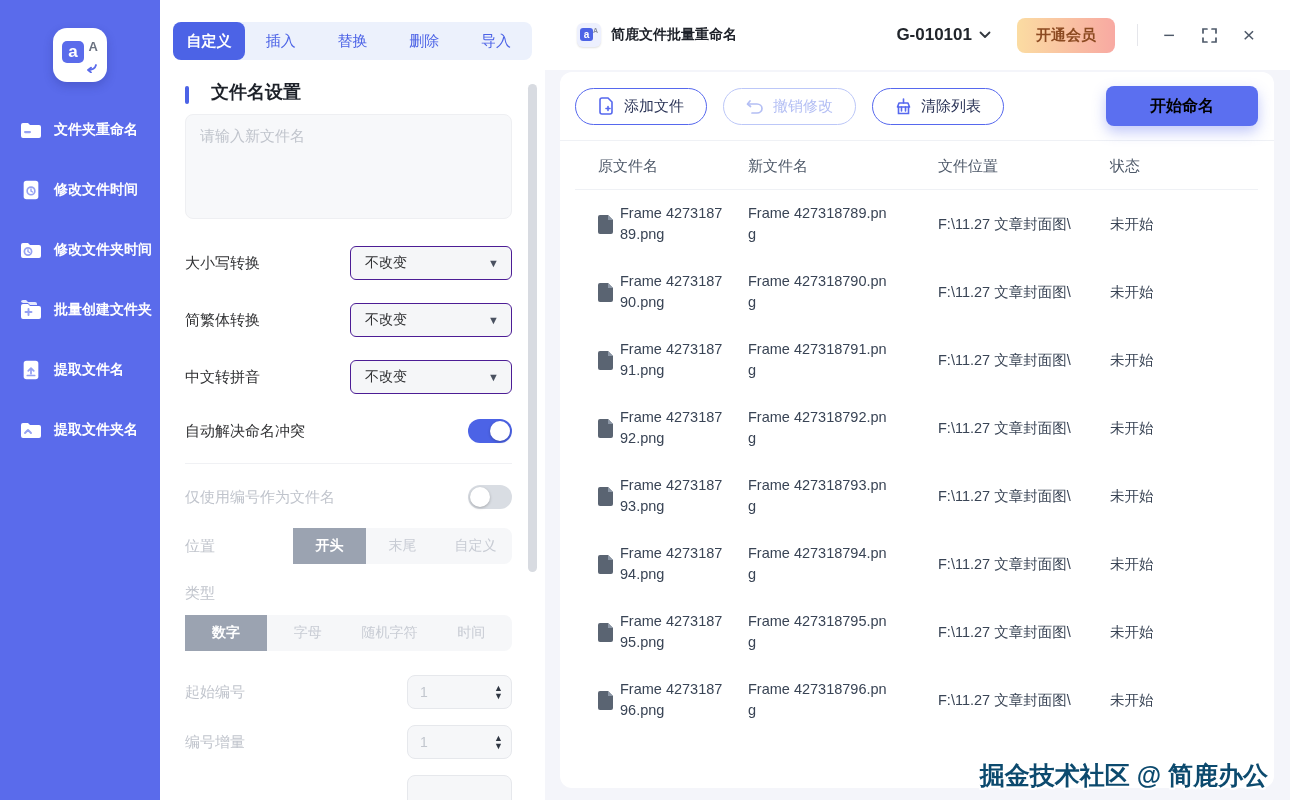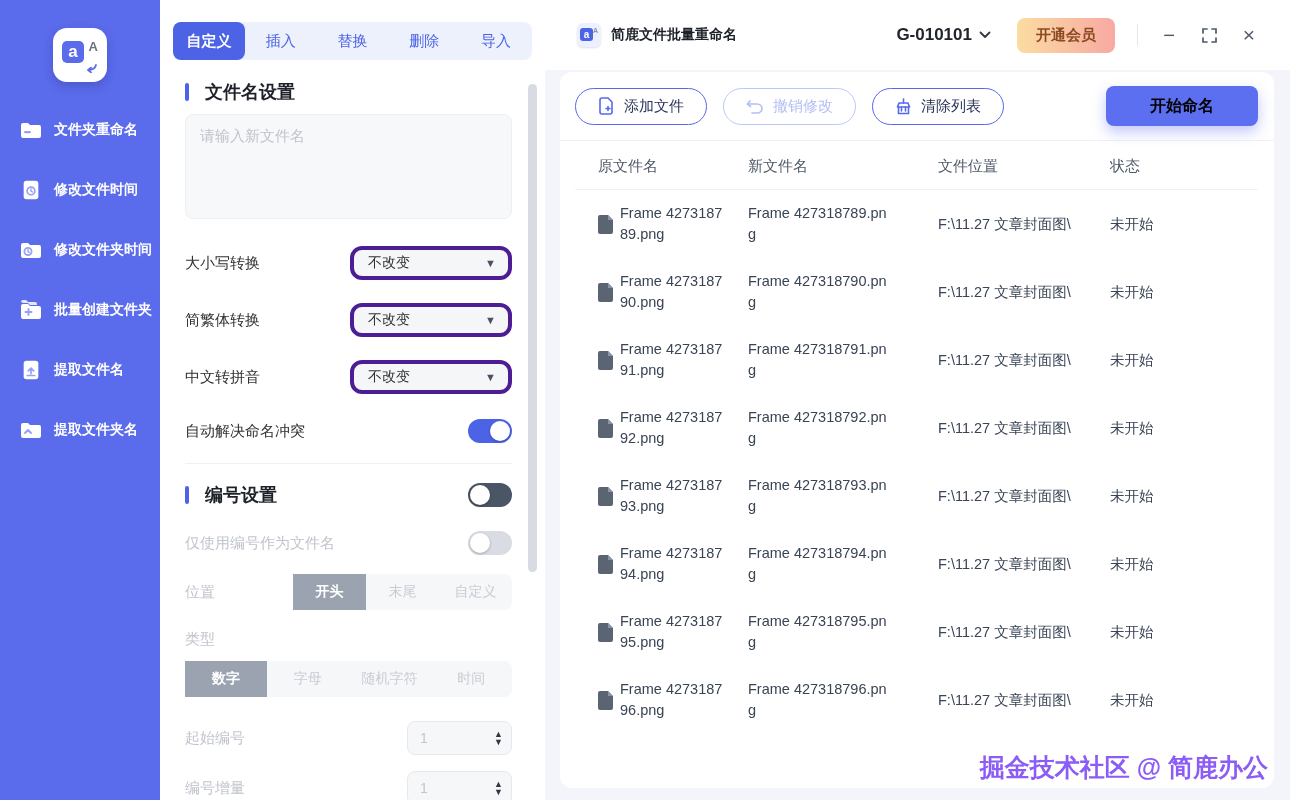--- a/index.html
+++ b/index.html
@@ -17,28 +17,28 @@
   .nav-item.active { background:rgba(255,255,255,.18); }
   .nav-item .nicon { width:26px; height:26px; flex:0 0 26px; display:flex; align-items:center; justify-content:center; }
 
   
   .settings { position:absolute; left:160px; top:0; width:385px; height:800px; background:#fff; overflow:hidden; }
   .scroll-thumb { position:absolute; right:8px; top:84px; width:9px; height:488px; background:#D8DBE1; border-radius:5px; }
   .tabbar { display:flex; margin:22px 13px 0 13px; height:38px; background:#ECF1FC; border-radius:8px; }
   .tab { flex:1; display:flex; align-items:center; justify-content:center; font-size:15px; color:#4C63E6; border-radius:8px; cursor:pointer; }
   .tab.active { background:#4C63E6; color:#fff; font-weight:bold; }
   .sec { margin:0 33px 0 25px; }
-  .sec-title { display:flex; align-items:center; gap:16px; margin-top:20px; height:24px; }
+  .sec-title { display:flex; align-items:flex-end; gap:22px; margin-top:20px; height:24px; }
   .sec-title .bar { width:4px; height:18px; background:#4C63E6; border-radius:2px; }
   .sec-title .txt { font-size:18px; font-weight:bold; color:#1D2129; }
   .name-area { margin-top:10px; width:100%; height:105px; background:#F7F8FA; border:1px solid #EEEFF2; border-radius:8px; resize:none; padding:12px 14px; font-size:15px; font-family:inherit; color:#303133; }
   .name-area::placeholder { color:#C0C4CC; }
   .opt-row { display:flex; align-items:center; justify-content:space-between; margin-top:23px; height:34px; }
   .opt-label { font-size:15px; color:#303133; }
-  .dropdown { width:162px; height:34px; background:#F5F6F8; border:4px solid #4c1d95; border-radius:12px; display:flex; align-items:center; justify-content:space-between; padding:0 12px 0 14px; cursor:pointer; }
+  .dropdown { width:162px; height:34px; background:#F5F6F8; border:1px solid #4c1d95; border-radius:6px; display:flex; align-items:center; justify-content:space-between; padding:0 12px 0 14px; cursor:pointer; }
   .dropdown .val { font-size:14px; color:#303133; }
   .dropdown .caret { font-size:11px; color:#4A5160; }
   .toggle { width:44px; height:24px; border-radius:12px; position:relative; cursor:pointer; flex:0 0 auto; }
   .toggle .knob { position:absolute; top:2px; width:20px; height:20px; background:#fff; border-radius:50%; box-shadow:0 1px 3px rgba(0,0,0,.25); }
   .toggle.on { background:#4C63E6; } .toggle.on .knob { right:2px; }
   .toggle.off-dark { background:#4A5565; } .toggle.off-dark .knob { left:2px; }
   .toggle.off-gray { background:#D9DDE3; } .toggle.off-gray .knob { left:2px; }
   .divider-h { height:1px; background:#F0F1F4; margin-top:18px; }
   .num-head { display:flex; align-items:center; justify-content:space-between; margin-top:16px; height:30px; }
   .dis-row { display:flex; align-items:center; justify-content:space-between; margin-top:20px; height:26px; }
@@ -78,21 +78,21 @@
   .pill-btn { display:flex; align-items:center; gap:9px; height:37px; padding:0 22px; border:1px solid #5668EE; border-radius:19px; background:#fff; font-size:15px; color:#2A3356; cursor:pointer; margin-right:16px; }
   .pill-btn.disabled { border-color:#BCC7F8; color:#B4BFF4; cursor:default; }
   .start-btn { margin-left:auto; width:152px; height:40px; background:#5B6FF0; border:none; border-radius:8px; color:#000000; font-size:16px; font-weight:bold; cursor:pointer; box-shadow:0 6px 14px rgba(91,111,240,.38); }
   .card .rule { height:1px; background:#EFF1F5; margin:14px -16px 0 -15px; }
   .thead { display:grid; grid-template-columns:150px 190px 172px 1fr; padding:16px 0 13px 23px; font-size:15px; color:#4E5969; }
   .rule2 { height:1px; background:#EFF1F5; }
   .file-row { display:grid; grid-template-columns:150px 190px 172px 1fr; padding-left:23px; height:68px; align-items:center; font-size:14.5px; color:#394455; cursor:default; }
   .cell-orig { display:flex; align-items:center; gap:7px; }
   .cell-orig .fname { width:106px; word-break:break-all; line-height:1.45; }
   .cell-new { padding-right:48px; word-break:break-all; line-height:1.45; }
-  .watermark { position:absolute; right:22px; bottom:16px; font-size:25px; font-weight:bold; color:#8b5cf6;
+  .watermark { position:absolute; right:22px; bottom:8px; font-size:25px; font-weight:bold; color:#0c4a6e;
     text-shadow:1.5px 1.5px 0 #fff,-1.5px -1.5px 0 #fff,1.5px -1.5px 0 #fff,-1.5px 1.5px 0 #fff,0 1.5px 0 #fff,0 -1.5px 0 #fff,1.5px 0 0 #fff,-1.5px 0 0 #fff; }
 </style>
 </head>
 <body>
 
 <div class="sidebar">
   <div class="logo">
     <span class="a-box">a</span>
     <span class="A-cap">A</span>
     <svg class="swap" width="13" height="9" viewBox="0 0 13 9">
@@ -201,29 +201,20 @@
 
     <div class="opt-row" style="height:28px;">
       <span class="opt-label">自动解决命名冲突</span>
       <div class="toggle on">
           <span class="knob"></span>
         </div>
     </div>
 
     <div class="divider-h"></div>
 
-    <div class="num-head">
-      <div class="sec-title" style="margin-top:0;">
-        <span class="bar"></span>
-        <span class="txt">编号设置</span>
-      </div>
-      <div class="toggle off-dark">
-          <span class="knob"></span>
-        </div>
-    </div>
 
     <div class="dis-row">
       <span class="dis-label">仅使用编号作为文件名</span>
       <div class="toggle off-gray">
           <span class="knob"></span>
         </div>
     </div>
 
     <div class="seg-row">
       <span class="dis-label">位置</span>

